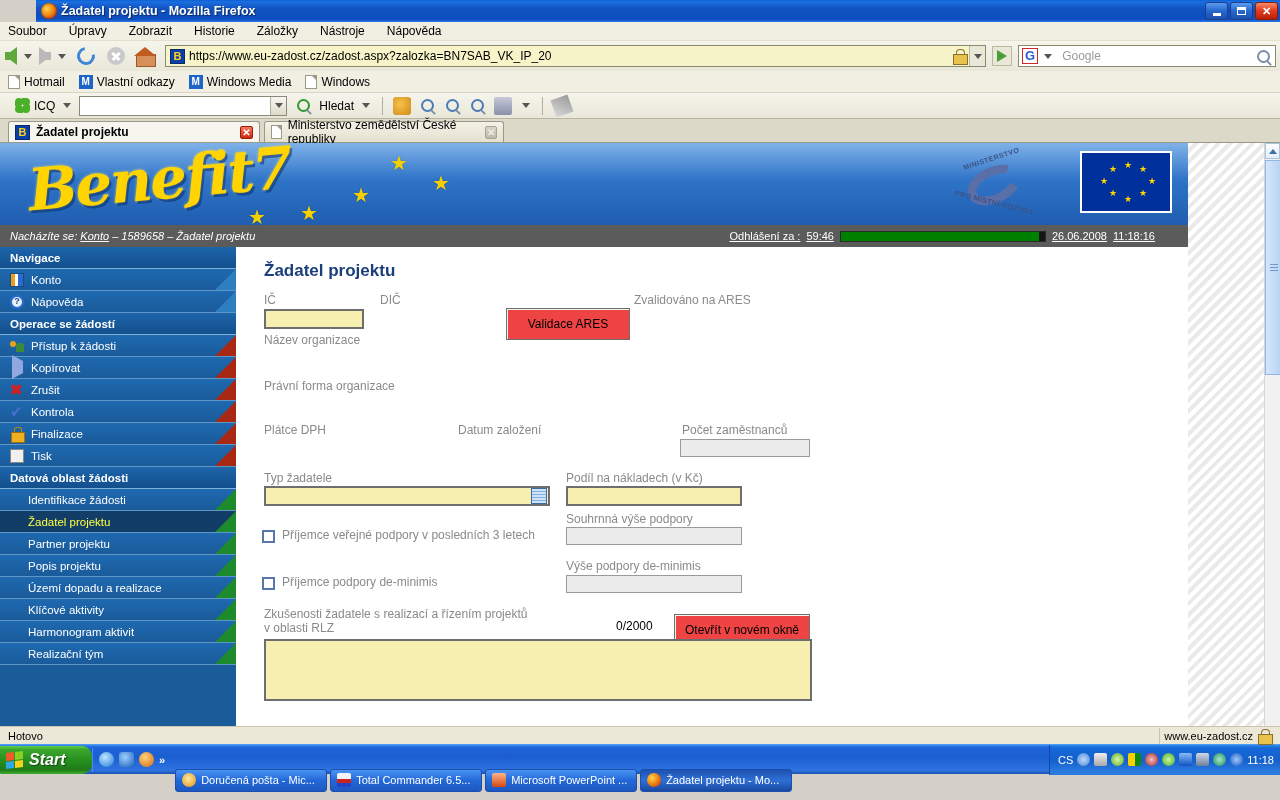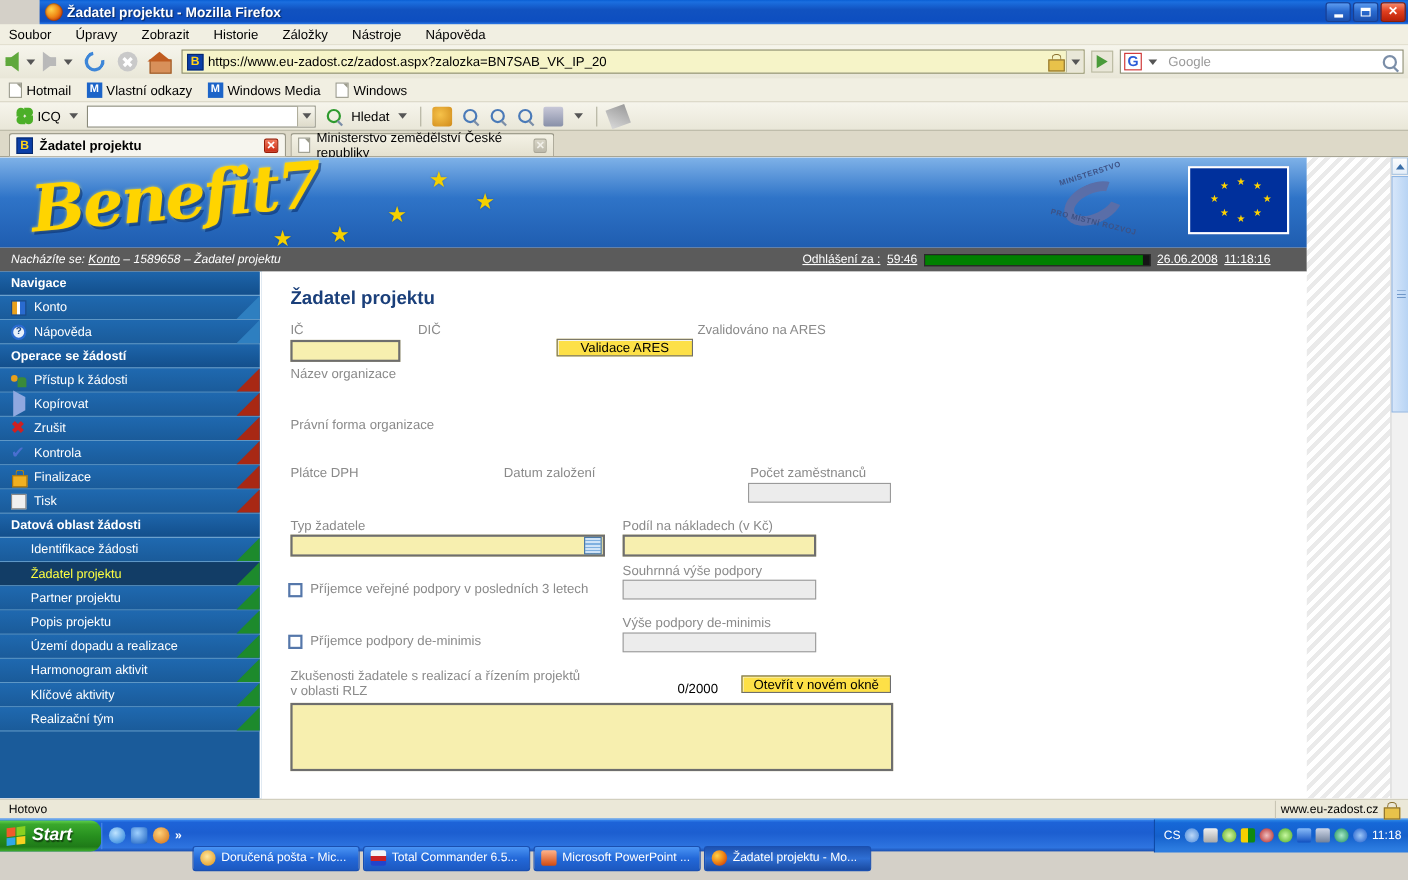--- a/index.html
+++ b/index.html
@@ -140,21 +140,21 @@
   .ic-check{color:#4a6fd0;font-size:15px;line-height:13px;}
   .ic-lock:before{content:"";position:absolute;left:4px;top:0;width:6px;height:6px;border:1.5px solid #b8860b;border-bottom:none;border-radius:3px 3px 0 0;}
   .ic-lock:after{content:"";position:absolute;left:1px;top:5px;width:12px;height:9px;background:#f0b020;border:1px solid #a07010;}
   .ic-print{background:#f0f0f0;border:1px solid #888;}
 
   .main{flex:1;padding:14px 0 0 26px;background:#fff;position:relative;}
   .ptitle{font-size:17px;font-weight:bold;color:#1a3f7a;margin-bottom:20px;}
   .lbl{color:#8a8a8a;font-size:12px;}
   .inpY{background:#f7efaf;border:2px solid #6e6e6e;height:20px;}
   .inpG{background:#ececec;border:1px solid #9a9a9a;height:18px;}
-  .btn{background:#fde047;border:1px solid #6e6e6e;height:16px;font-size:12px;display:flex;align-items:center;
+  .btn{background:#ef4444;border:1px solid #6e6e6e;height:32px;font-size:12px;display:flex;align-items:center;
     justify-content:center;color:#000;box-shadow:inset 1px 1px 0 #f6f3e8;}
   .chk{width:13px;height:13px;background:#fff;border:2px solid #5577aa;}
   .calico{width:16px;height:16px;background:repeating-linear-gradient(to bottom,#cfe3f7 0 2px,#7fb0e0 2px 3px),
     repeating-linear-gradient(to right,#cfe3f7 0 2px,#7fb0e0 2px 3px);border:1px solid #3a6ea8;}
   .row{position:absolute;}
 
   
   .vscroll{position:absolute;right:0;top:0;width:16px;bottom:0;background:#f1f1f1;border-left:1px solid #d6d6d6;}
   .vs-btn{height:16px;background:linear-gradient(to bottom,#fdfdfd,#e4eef9);border:1px solid #a8c4e0;display:flex;align-items:center;justify-content:center;}
   .vs-thumb{position:absolute;top:17px;left:0;width:16px;height:215px;background:linear-gradient(to right,#d6e6fa,#b8d4f4);border:1px solid #8fb6e4;}
@@ -418,25 +418,25 @@
         </div>
         <div class="navitem sub">
           <span>Popis projektu</span>
           <span class="corner green"></span>
         </div>
         <div class="navitem sub">
           <span>Území dopadu a realizace</span>
           <span class="corner green"></span>
         </div>
         <div class="navitem sub">
+          <span>Klíčové aktivity</span>
+          <span class="corner green"></span>
+        </div>
+        <div class="navitem sub">
           <span>Harmonogram aktivit</span>
-          <span class="corner green"></span>
-        </div>
-        <div class="navitem sub">
-          <span>Klíčové aktivity</span>
           <span class="corner green"></span>
         </div>
         <div class="navitem sub">
           <span>Realizační tým</span>
           <span class="corner green"></span>
         </div>
       </div>
 
       <div class="main">
         <div class="ptitle">Žadatel projektu</div>

